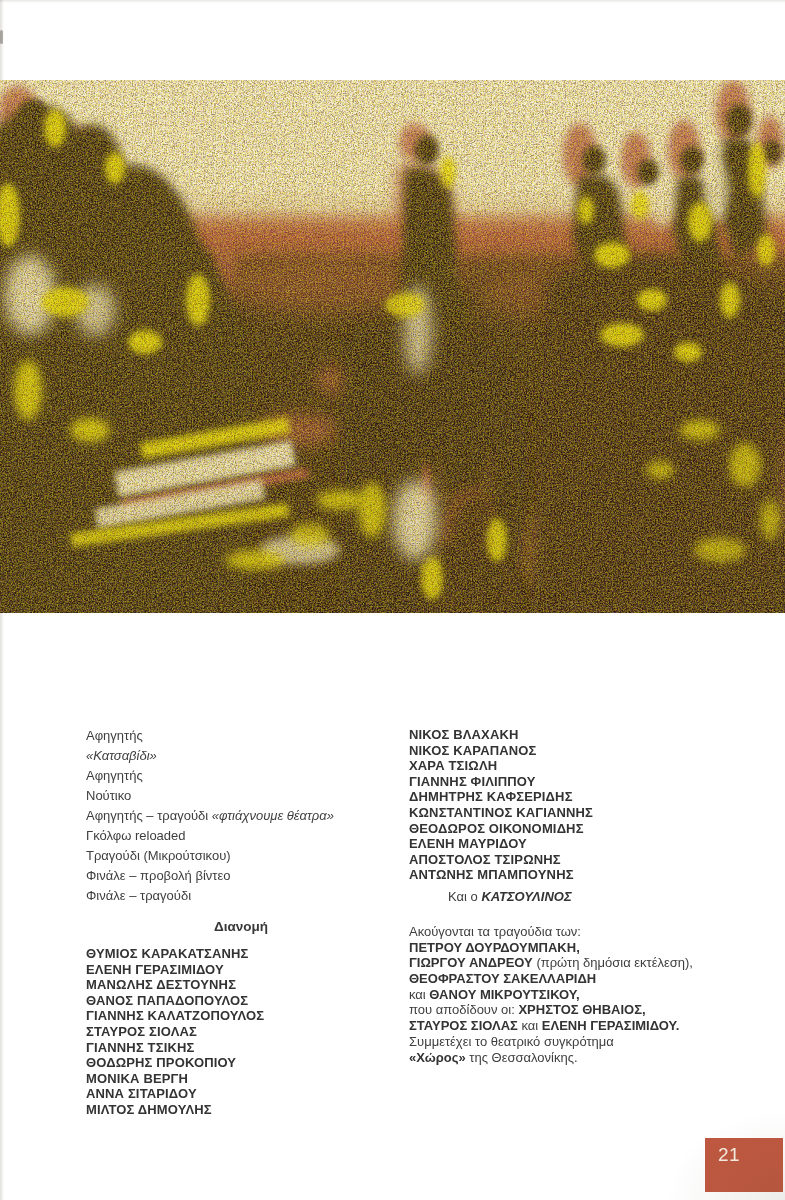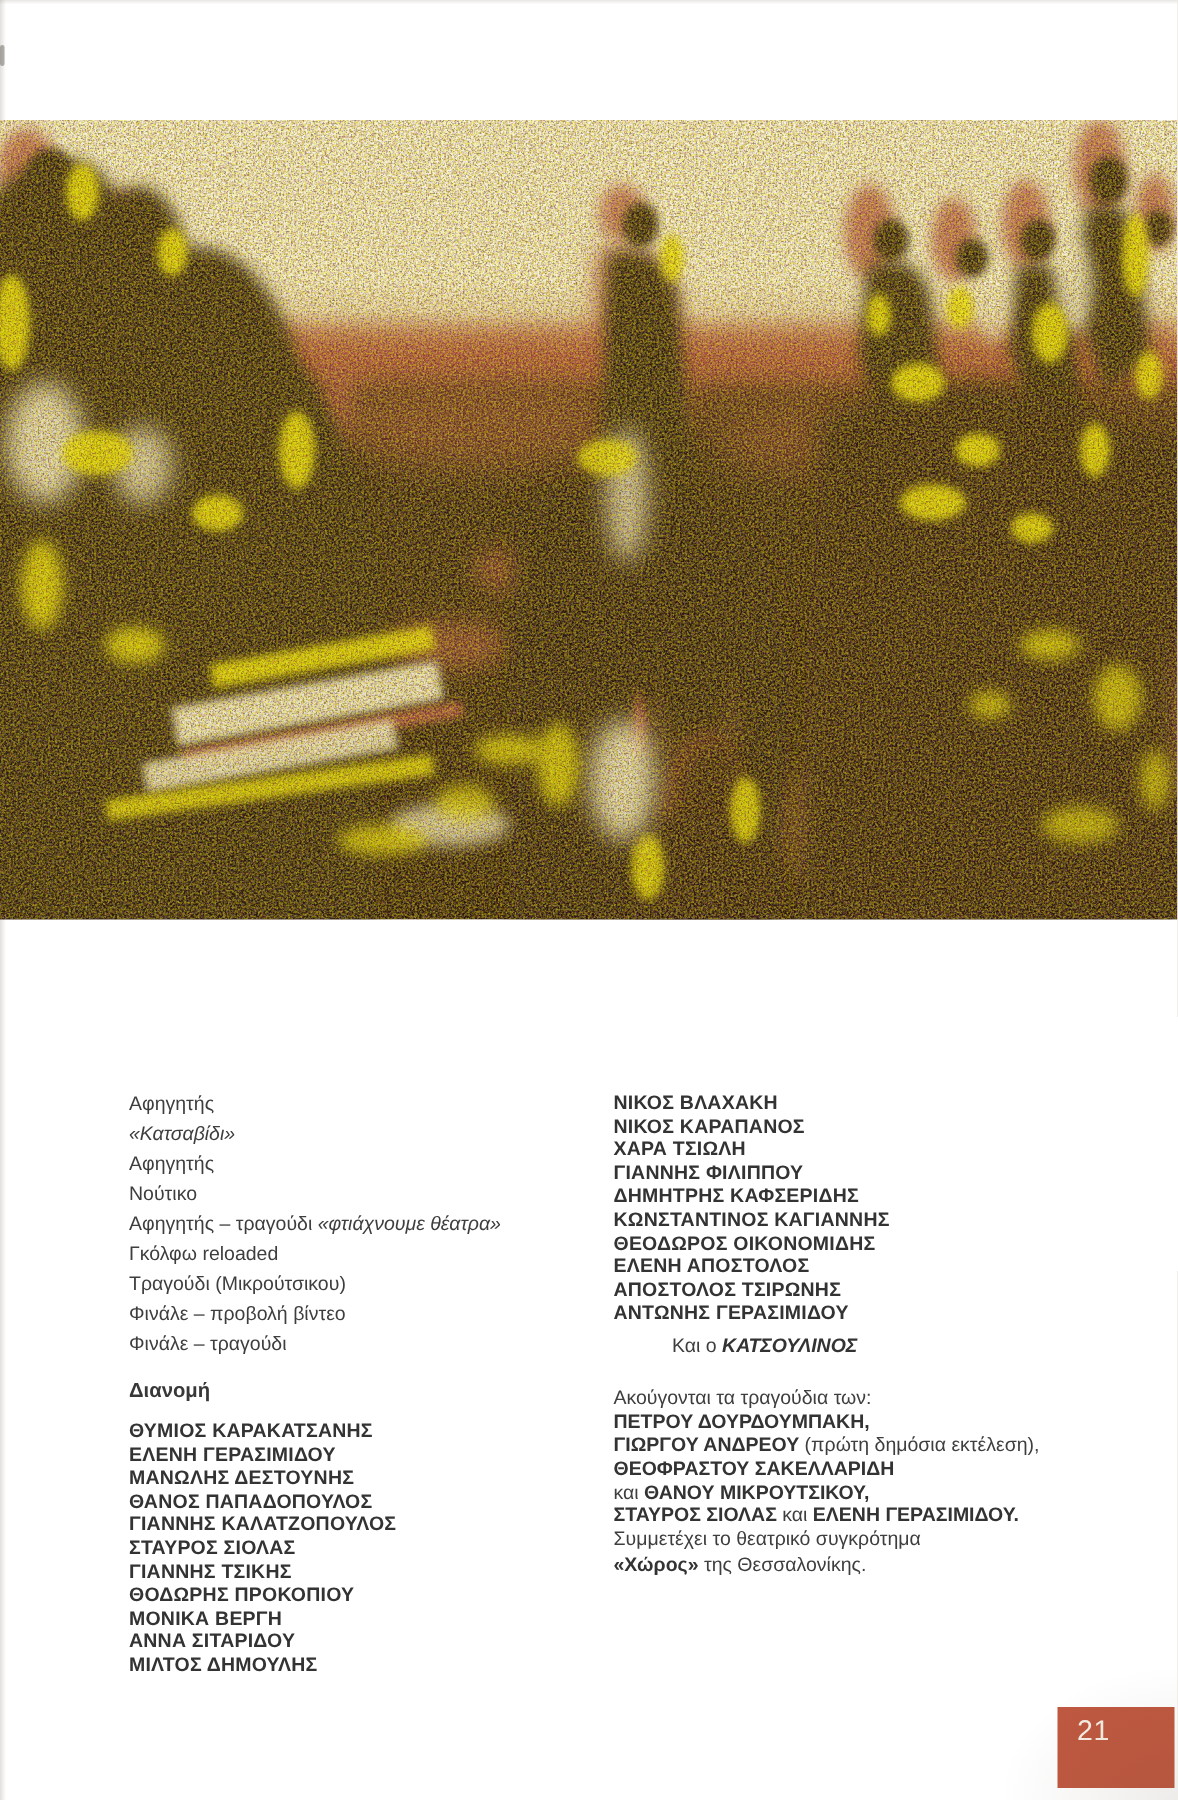--- a/index.html
+++ b/index.html
@@ -19,21 +19,21 @@
   .scan-nick{position:absolute;left:0;background:rgba(60,55,45,.38);width:3px;border-radius:2px;}
   .nick1{top:30px;height:14px;}
   .nick2{top:255px;height:8px;opacity:.6;}
   .corner-shade{position:absolute;right:0;bottom:0;width:120px;height:90px;
     background:radial-gradient(ellipse at 100% 100%,rgba(90,70,50,.10),rgba(90,70,50,0) 70%);}
 
   .col-left{position:absolute;left:86px;top:726px;width:310px;white-space:nowrap;}
   .col-right{position:absolute;left:409px;top:727px;width:372px;white-space:nowrap;}
 
   .program-line{font-size:13px;line-height:20px;color:#3e3e3e;}
-  .cast-heading{font-size:13.5px;font-weight:700;color:#383838;margin:13px 0 12px;}
+  .cast-heading{font-size:13.5px;font-weight:700;color:#383838;margin:13px 0 12px;text-align:center;}
   .cast-line{font-size:13px;font-weight:700;line-height:15.6px;color:#333;letter-spacing:.15px;}
   .and-line{font-size:13px;line-height:16px;margin-top:6px;color:#3e3e3e;margin-left:39px;}
   .songs-intro{font-size:13px;line-height:15.7px;margin-top:19px;color:#3e3e3e;}
   .song-line{font-size:13px;line-height:15.7px;color:#3e3e3e;}
   .closing{}
   .closing-line{font-size:13px;line-height:16.5px;color:#3e3e3e;}
   .b{font-weight:700;color:#333;}
   .i{font-style:italic;}
   .bi{font-weight:700;font-style:italic;color:#333;}
 
@@ -227,33 +227,34 @@
 
   <div class="col-right">
     <div id="cast-right">
         <div class="cast-line"><span>ΝΙΚΟΣ ΒΛΑΧΑΚΗ</span></div>
         <div class="cast-line"><span>ΝΙΚΟΣ ΚΑΡΑΠΑΝΟΣ</span></div>
         <div class="cast-line"><span>ΧΑΡΑ ΤΣΙΩΛΗ</span></div>
         <div class="cast-line"><span>ΓΙΑΝΝΗΣ ΦΙΛΙΠΠΟΥ</span></div>
         <div class="cast-line"><span>ΔΗΜΗΤΡΗΣ ΚΑΦΣΕΡΙΔΗΣ</span></div>
         <div class="cast-line"><span>ΚΩΝΣΤΑΝΤΙΝΟΣ ΚΑΓΙΑΝΝΗΣ</span></div>
         <div class="cast-line"><span>ΘΕΟΔΩΡΟΣ ΟΙΚΟΝΟΜΙΔΗΣ</span></div>
-        <div class="cast-line"><span>ΕΛΕΝΗ ΑΠΟΣΤΟΛΟΣ</span></div>
+        <div class="cast-line"><span>ΕΛΕΝΗ ΜΑΥΡΙΔΟΥ</span></div>
         <div class="cast-line"><span>ΑΠΟΣΤΟΛΟΣ ΤΣΙΡΩΝΗΣ</span></div>
-        <div class="cast-line"><span>ΑΝΤΩΝΗΣ ΓΕΡΑΣΙΜΙΔΟΥ</span></div>
+        <div class="cast-line"><span>ΑΝΤΩΝΗΣ ΜΠΑΜΠΟΥΝΗΣ</span></div>
       </div>
     <div id="and-line" class="and-line">
         <div class="and-line-inner"><span>Και ο </span><span class="bi">ΚΑΤΣΟΥΛΙΝΟΣ</span></div>
       </div>
     <div class="songs-intro">Ακούγονται τα τραγούδια των:</div>
     <div id="songs">
         <div class="song-line"><span class="b">ΠΕΤΡΟΥ ΔΟΥΡΔΟΥΜΠΑΚΗ,</span></div>
         <div class="song-line"><span class="b">ΓΙΩΡΓΟΥ ΑΝΔΡΕΟΥ</span><span> (πρώτη δημόσια εκτέλεση),</span></div>
         <div class="song-line"><span class="b">ΘΕΟΦΡΑΣΤΟΥ ΣΑΚΕΛΛΑΡΙΔΗ</span></div>
         <div class="song-line"><span>και </span><span class="b">ΘΑΝΟΥ ΜΙΚΡΟΥΤΣΙΚΟΥ,</span></div>
+        <div class="song-line"><span>που αποδίδουν οι: </span><span class="b">ΧΡΗΣΤΟΣ ΘΗΒΑΙΟΣ,</span></div>
         <div class="song-line"><span class="b">ΣΤΑΥΡΟΣ ΣΙΟΛΑΣ</span><span> και </span><span class="b">ΕΛΕΝΗ ΓΕΡΑΣΙΜΙΔΟΥ.</span></div>
       </div>
     <div id="closing" class="closing">
         <div class="closing-line"><span>Συμμετέχει το θεατρικό συγκρότημα</span></div>
         <div class="closing-line"><span class="b">«Χώρος»</span><span> της Θεσσαλονίκης.</span></div>
       </div>
   </div>
 
   <div class="pagebox" style="background: rgb(191, 88, 64);">
     <span>21</span>

